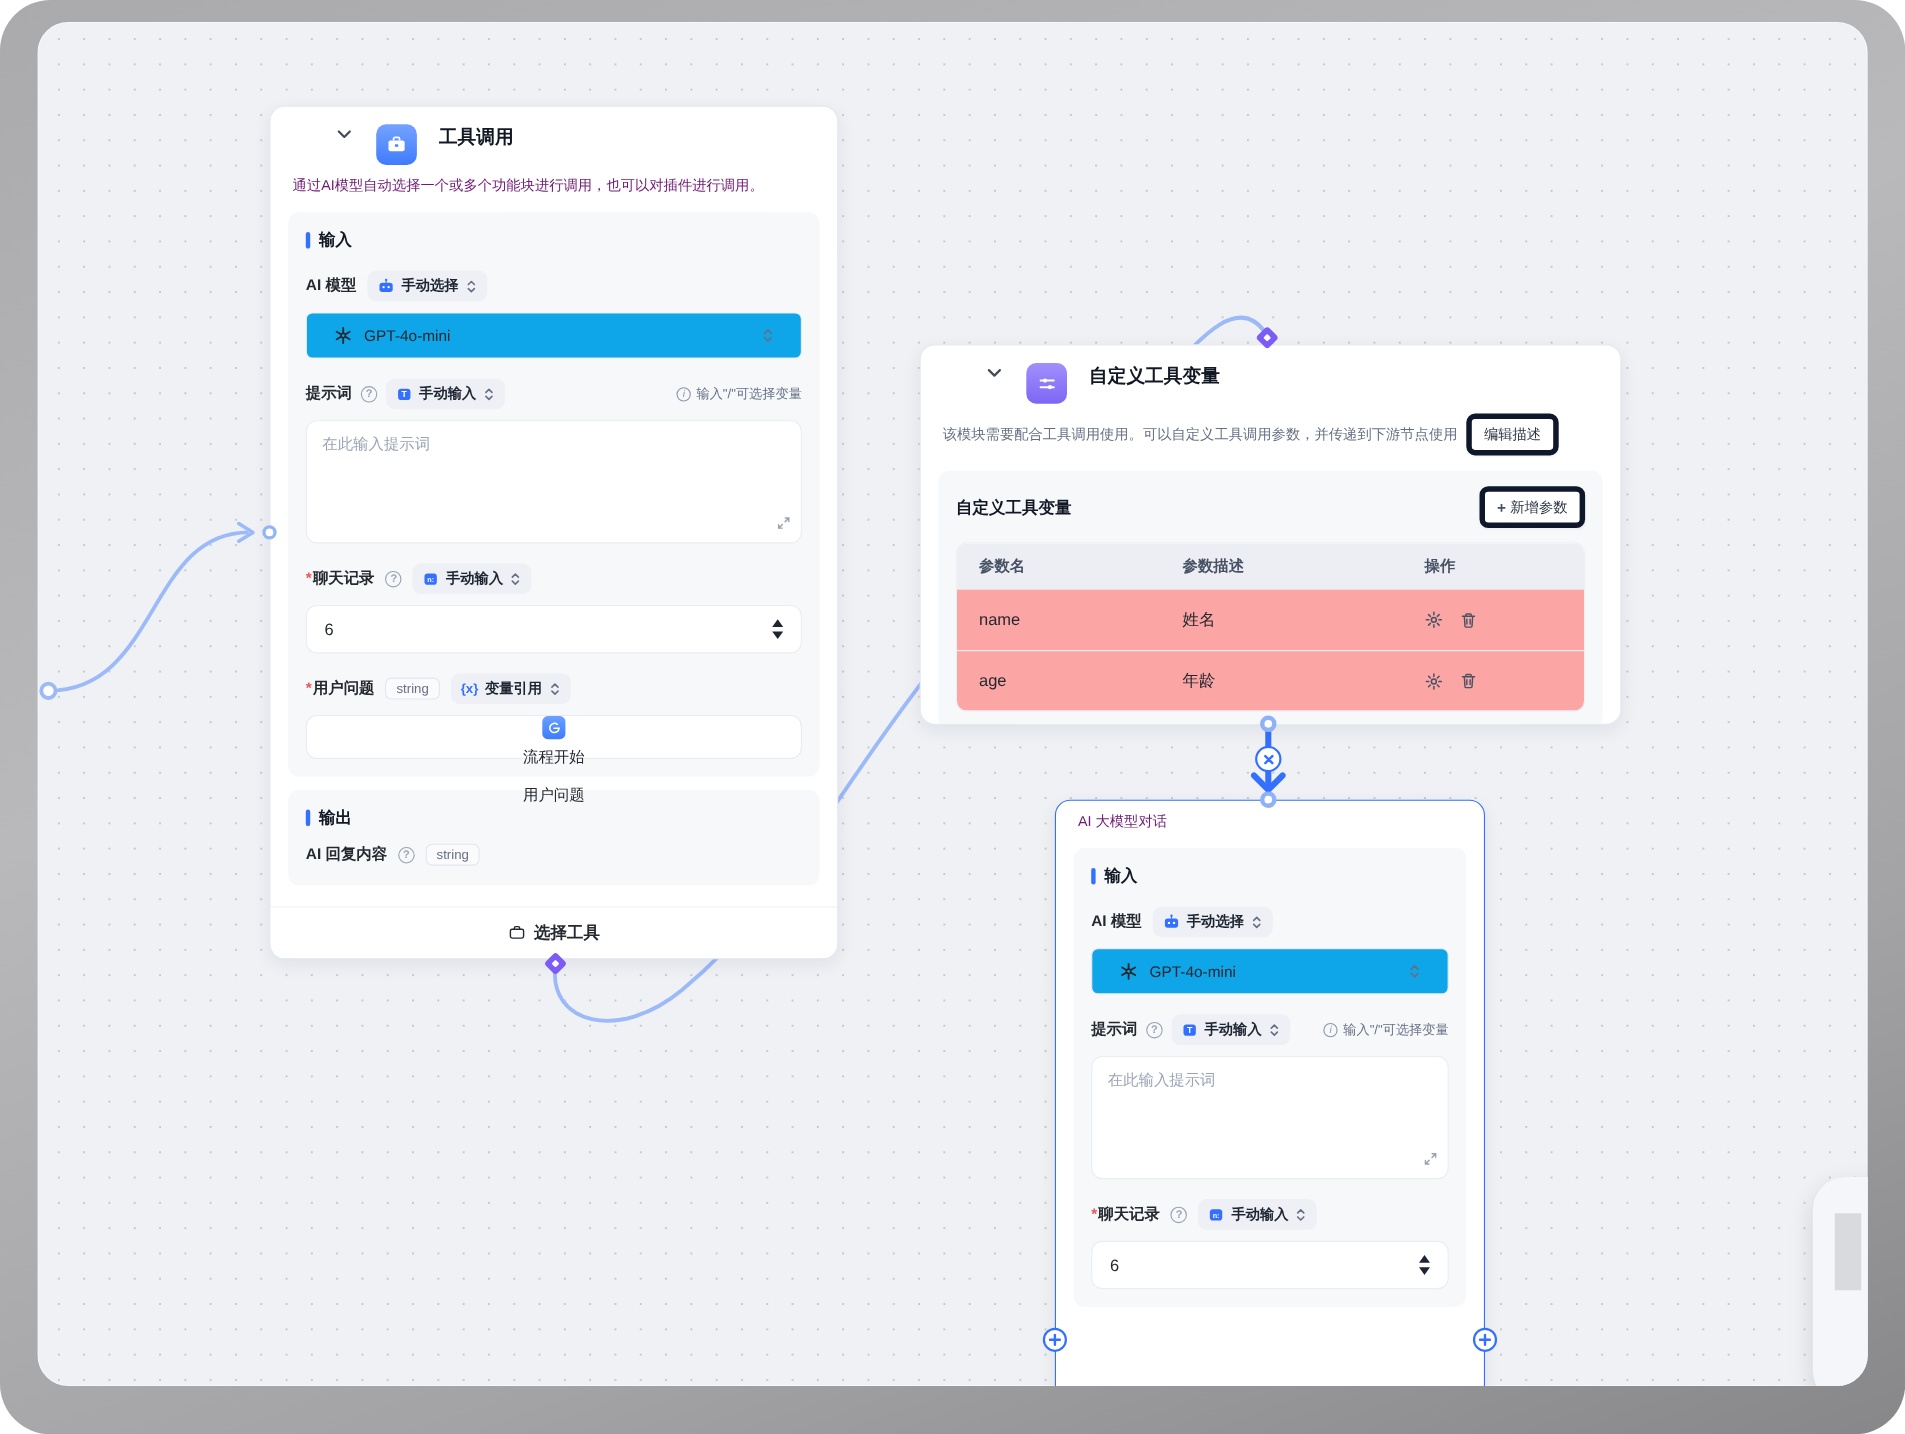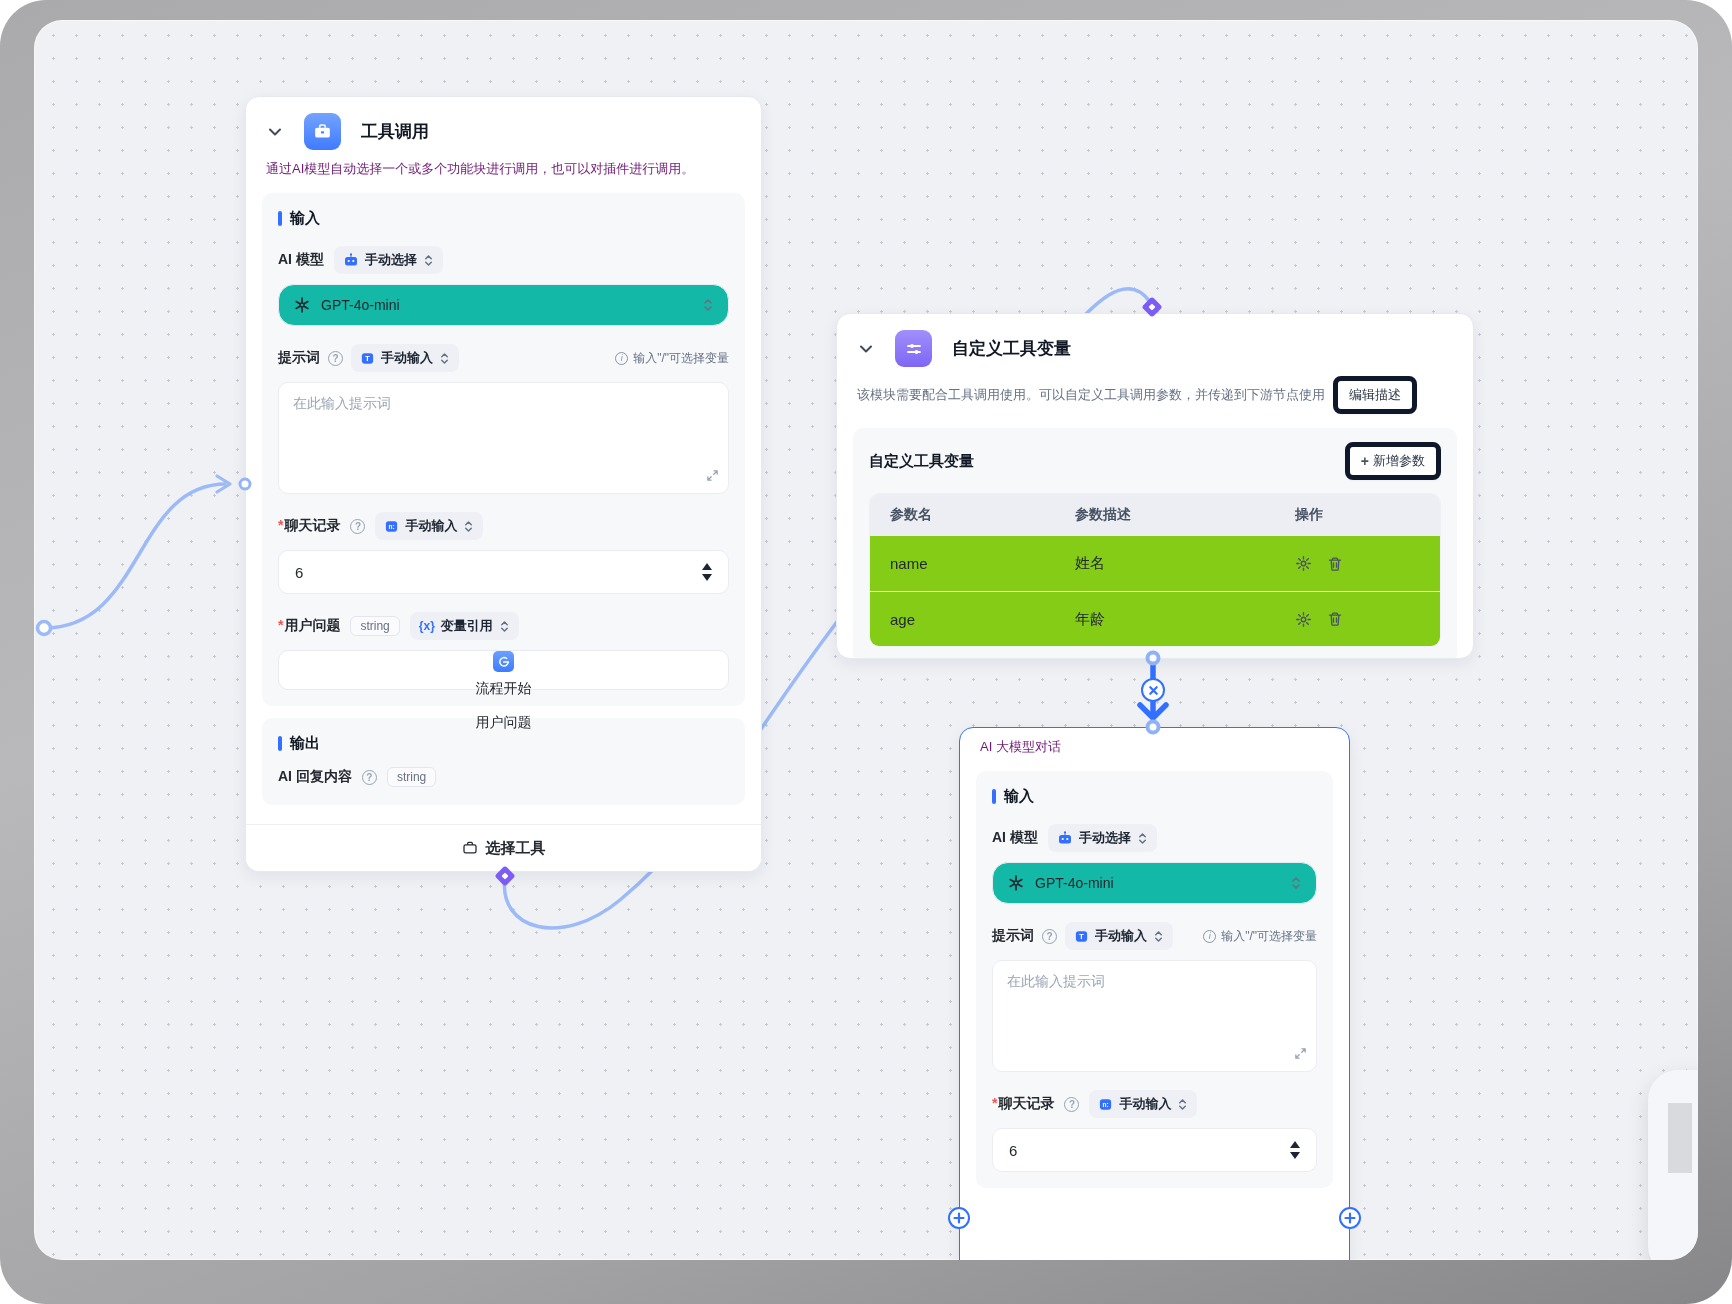--- a/index.html
+++ b/index.html
@@ -14,21 +14,21 @@
     background-image:radial-gradient(circle, rgba(128,136,155,.38) 1.2px, transparent 1.4px);
     background-size:23px 23px; background-position:8px 4px;
     box-shadow:inset 0 0 0 1px rgba(255,255,255,.5); }
 
   svg.edges { position:absolute; left:0; top:0; z-index:1; }
 
   
   .node { position:absolute; background:#fff; border:1px solid #e6e9f0; border-radius:14px;
     box-shadow:0 5px 16px rgba(19,24,40,.07); z-index:2; overflow:hidden; }
   .node.selected { border:1.5px solid #3370ff; }
-  .node-head { display:flex; align-items:center; gap:20px; padding:16px 20px 0; }
+  .node-head { display:flex; gap:20px; padding:16px 20px 0;margin-left:38px; }
   .collapse { width:18px; height:18px; display:flex; align-items:center; justify-content:center; cursor:pointer; flex:0 0 auto; }
   .n-icon { width:37px; height:37px; border-radius:9px; display:flex; align-items:center; justify-content:center; flex:0 0 auto; }
   .n-icon.blue   { background:linear-gradient(180deg,#74a3ff,#3f7bfd); }
   .n-icon.purple { background:linear-gradient(180deg,#a18ffb,#7e66f5); }
   .n-icon.violet { background:linear-gradient(180deg,#93a0ff,#6e7ef7); }
   .n-title { font-size:17px; font-weight:700; color:#111824; }
   .n-desc { padding:9px 20px 0; font-size:13px; color:#701a75; line-height:1.55; }
   .desc-row { display:flex; align-items:center; gap:8px; padding:9px 20px 0; }
   .desc-row .txt { font-size:13px; color:#667085; line-height:1.5; }
 
@@ -51,22 +51,22 @@
     font-size:10px; font-weight:600; display:inline-flex; align-items:center; justify-content:center; flex:0 0 auto; }
   .hint { display:flex; align-items:center; gap:5px; font-size:12px; font-weight:400; color:#667085; }
   .iicon { width:13px; height:13px; border:1.1px solid #8a95a7; border-radius:50%; color:#8a95a7;
     font-size:9px; font-style:italic; display:inline-flex; align-items:center; justify-content:center; }
 
   .tag { display:inline-flex; align-items:center; gap:6px; background:#eef0f5; border-radius:8px;
     padding:5px 9px; font-size:13px; font-weight:600; color:#1d2532; cursor:pointer; }
   .pill { background:#fbfbfd; border:1px solid #e2e6ee; border-radius:6px; padding:2px 9px;
     font-size:12px; font-weight:400; color:#667085; }
 
-  .select { margin-top:10px; background:#14b8a6; border:1px solid #e8ebf2; border-radius:16px; height:42px;
-    display:flex; align-items:center; padding:0 14px; gap:10px; font-size:14px; color:#24282f; cursor:pointer; }
+  .select { margin-top:10px; background:#0ea5e9; border:1px solid #e8ebf2; border-radius:6px; height:42px;
+    display:flex; align-items:center; padding:0 24px; gap:10px; font-size:14px; color:#24282f; cursor:pointer; }
   .spacer { flex:1; }
 
   .tbox { margin-top:10px; position:relative; background:#fff; border:1px solid #ebedf3; border-radius:10px;
     height:112px; padding:12px 14px; font-size:14px; color:#9aa4b6; cursor:text; }
   .tbox .expand { position:absolute; right:9px; bottom:8px; }
 
   .num { margin-top:10px; background:#fff; border:1px solid #ebedf3; border-radius:10px; height:44px;
     display:flex; align-items:center; padding:0 16px; font-size:15px; color:#24282f; }
   .steppers { margin-left:auto; display:flex; flex-direction:column; gap:4px; cursor:pointer; }
   .tri-up { width:0; height:0; border-left:5.5px solid transparent; border-right:5.5px solid transparent; border-bottom:7px solid #1d2532; }
@@ -80,21 +80,21 @@
   .node-footer { position:absolute; left:0; right:0; bottom:0; height:47px; border-top:1px solid #eef0f4;
     display:flex; align-items:center; justify-content:center; gap:8px; font-size:15px; font-weight:600;
     color:#24282f; background:#fff; cursor:pointer; }
 
   
   .panel-head { display:flex; align-items:center; justify-content:space-between; }
   .panel-title { font-size:15px; font-weight:700; color:#111824; }
   .vtable { margin-top:13px; border-radius:10px; overflow:hidden; border:1px solid #eef0f4; background:#fff; }
   .trow { display:grid; grid-template-columns:185px 220px 1fr; align-items:center; padding:0 20px; }
   .trow.head { background:#eceef3; height:42px; font-size:14px; font-weight:600; color:#485264; }
-  .trow.body { background:#84cc16; height:55px; font-size:15px; color:#24282f; }
+  .trow.body { background:#fca5a5; height:55px; font-size:15px; color:#24282f; }
   .trow.body + .trow.body { border-top:1px solid #f0f2f6; }
   .ops { display:flex; align-items:center; gap:15px; }
   .opbtn { cursor:pointer; display:flex; }
 
   
   .h-circle { position:absolute; width:13px; height:13px; background:#fff; border:3.5px solid #93b4f7;
     border-radius:50%; transform:translate(-50%,-50%); z-index:3; cursor:crosshair; }
   .h-circle.big { width:15px; height:15px; border-width:4px; border-color:#8fb2f7; }
   .diamond { position:absolute; width:15px; height:15px; background:#7c5cf5; border-radius:3px;
     transform:translate(-50%,-50%) rotate(45deg); z-index:3; }

